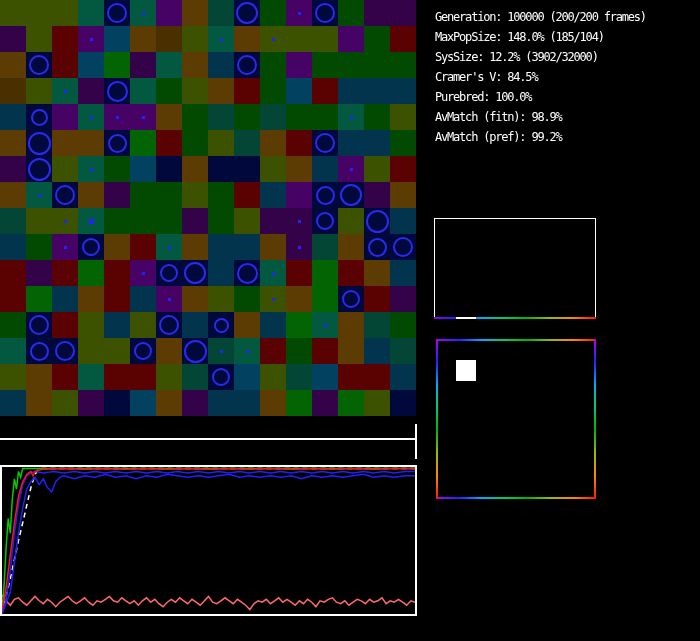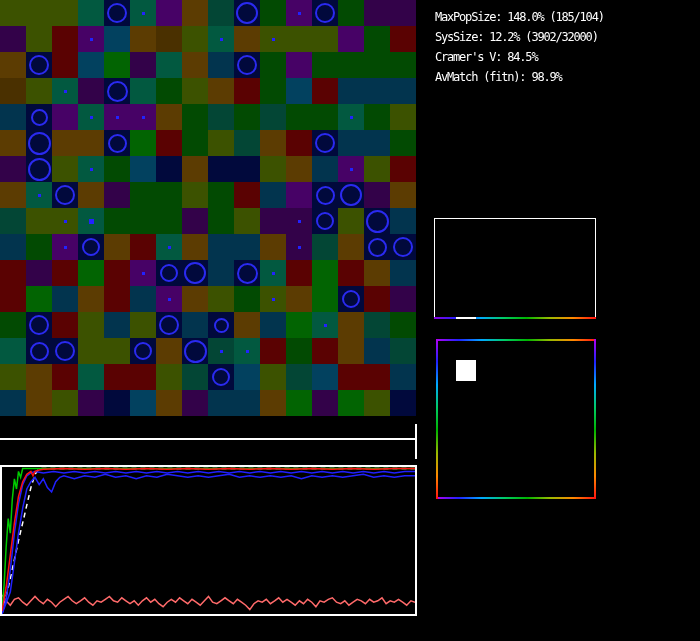--- a/index.html
+++ b/index.html
@@ -432,24 +432,27 @@
       <polyline points="0.0,127.9 4.1,133.8 8.3,138.2 12.4,132.3 16.5,130.8 20.7,135.2 24.8,138.2 28.9,133.8 33.0,129.4 37.2,133.8 41.3,136.7 45.4,132.3 49.6,135.2 53.7,139.7 57.8,135.2 61.9,132.3 66.1,129.4 70.2,133.8 74.3,136.7 78.5,133.8 82.6,130.8 86.7,135.2 90.9,138.2 95.0,133.8 99.1,135.2 103.3,132.3 107.4,129.4 111.5,133.8 115.6,135.2 119.8,130.8 123.9,133.8 128.0,136.7 132.2,133.8 136.3,138.2 140.4,133.8 144.5,130.8 148.7,135.2 152.8,132.3 156.9,136.7 161.1,139.7 165.2,135.2 169.3,132.3 173.5,135.2 177.6,130.8 181.7,133.8 185.8,136.7 190.0,132.3 194.1,135.2 198.2,138.2 202.4,133.8 206.5,129.4 210.6,135.2 214.8,136.7 218.9,133.8 223.0,130.8 227.2,133.8 231.3,136.7 235.4,132.3 239.5,135.2 243.7,138.2 247.8,142.6 251.9,136.7 256.1,133.8 260.2,135.2 264.3,132.3 268.4,136.7 272.6,133.8 276.7,130.8 280.8,135.2 285.0,132.3 289.1,135.2 293.2,138.2 297.4,133.8 301.5,136.7 305.6,132.3 309.8,135.2 313.9,139.7 318.0,133.8 322.1,135.2 326.3,132.3 330.4,130.8 334.5,135.2 338.7,136.7 342.8,133.8 346.9,138.2 351.1,135.2 355.2,132.3 359.3,133.8 363.4,136.7 367.6,132.3 371.7,135.2 375.8,133.8 380.0,130.8 384.1,136.7 388.2,133.8 392.3,135.2 396.5,132.3 400.6,135.2 404.7,138.2 408.9,133.8 413.0,135.2" fill="none" stroke="#ff6a6a" stroke-width="1.5"></polyline>
       <polyline points="0.0,147.0 4.1,129.4 8.3,111.7 12.4,92.6 16.5,73.5 20.7,55.9 24.8,38.2 28.9,20.6 33.0,7.3 37.2,1.5 413.0,1.5" fill="none" stroke="#ffffff" stroke-width="1.5" stroke-dasharray="5,4"></polyline>
       <polyline points="0.0,142.6 2.1,117.6 4.1,80.8 6.2,51.5 8.3,66.1 10.3,32.3 12.4,11.8 14.5,22.0 16.5,4.4 18.6,10.3 20.7,1.5 24.8,1.5 413.0,1.5" fill="none" stroke="#00cc00" stroke-width="1.5"></polyline>
       <polyline points="0.0,147.0 8.3,125.0 12.4,95.6 16.5,66.1 20.7,41.2 24.8,22.0 28.9,14.7 33.0,10.3 37.2,17.6 41.3,11.8 45.4,20.6 49.6,25.0 53.7,14.7 57.8,10.3 61.9,8.8 72.3,11.8 82.6,8.8 92.9,10.3 103.3,7.3 113.6,10.3 123.9,8.8 134.2,11.8 144.5,8.8 154.9,10.3 165.2,7.3 175.5,8.8 185.8,10.3 196.2,8.8 206.5,10.3 216.8,8.8 227.2,7.3 237.5,10.3 247.8,8.8 258.1,10.3 268.4,8.8 278.8,10.3 289.1,8.8 299.4,11.8 309.8,8.8 320.1,10.3 330.4,8.8 340.7,10.3 351.1,8.8 361.4,7.3 371.7,10.3 382.0,8.8 392.3,10.3 402.7,8.8 413.0,8.8" fill="none" stroke="#2020ff" stroke-width="1.5"></polyline>
       <polyline points="0.0,147.0 4.1,132.3 8.3,102.9 12.4,66.1 16.5,36.8 20.7,17.6 24.8,8.8 28.9,5.9 33.0,4.4 41.3,5.9 51.6,4.4 61.9,5.9 72.3,4.4 82.6,5.9 92.9,4.4 103.3,5.9 113.6,4.4 123.9,5.9 134.2,4.4 144.5,5.9 154.9,4.4 165.2,5.9 175.5,4.4 185.8,5.9 196.2,4.4 206.5,5.9 216.8,4.4 227.2,5.9 237.5,4.4 247.8,5.9 258.1,4.4 268.4,5.9 278.8,4.4 289.1,5.9 299.4,4.4 309.8,5.9 320.1,4.4 330.4,5.9 340.7,4.4 351.1,5.9 361.4,4.4 371.7,5.9 382.0,4.4 392.3,5.9 402.7,4.4 413.0,4.4" fill="none" stroke="#2020ff" stroke-width="1.5"></polyline>
       <polyline points="0.0,144.1 4.1,120.5 8.3,88.2 12.4,55.9 16.5,29.4 20.7,14.7 24.8,7.3 28.9,4.4 31.0,8.8 33.0,4.4 37.2,2.9 41.3,2.2 61.9,1.5 82.6,2.2 103.3,1.5 123.9,2.2 144.5,1.5 165.2,2.2 185.8,1.5 206.5,2.2 227.2,1.5 247.8,2.2 268.4,1.5 289.1,2.2 309.8,1.5 330.4,2.2 351.1,1.5 371.7,2.2 392.3,1.5 413.0,1.5" fill="none" stroke="#ff1212" stroke-width="1.5"></polyline>
     </svg>
 </div>
 
 <div class="stats">
+    <div class="stat-line">Generation: 100000 (200/200 frames)</div>
     <div class="stat-line">MaxPopSize: 148.0% (185/104)</div>
     <div class="stat-line">SysSize: 12.2% (3902/32000)</div>
     <div class="stat-line">Cramer's V: 84.5%</div>
+    <div class="stat-line">Purebred: 100.0%</div>
     <div class="stat-line">AvMatch (fitn): 98.9%</div>
+    <div class="stat-line">AvMatch (pref): 99.2%</div>
   </div>
 
 <div class="histo">
   <div class="histo-axis"></div>
   <div class="histo-axis-white" style="left: 21px; background: rgb(255, 255, 255);"></div>
 </div>
 
 <div class="tmap">
   <div class="tmap-top"></div>
   <div class="tmap-bottom"></div>

